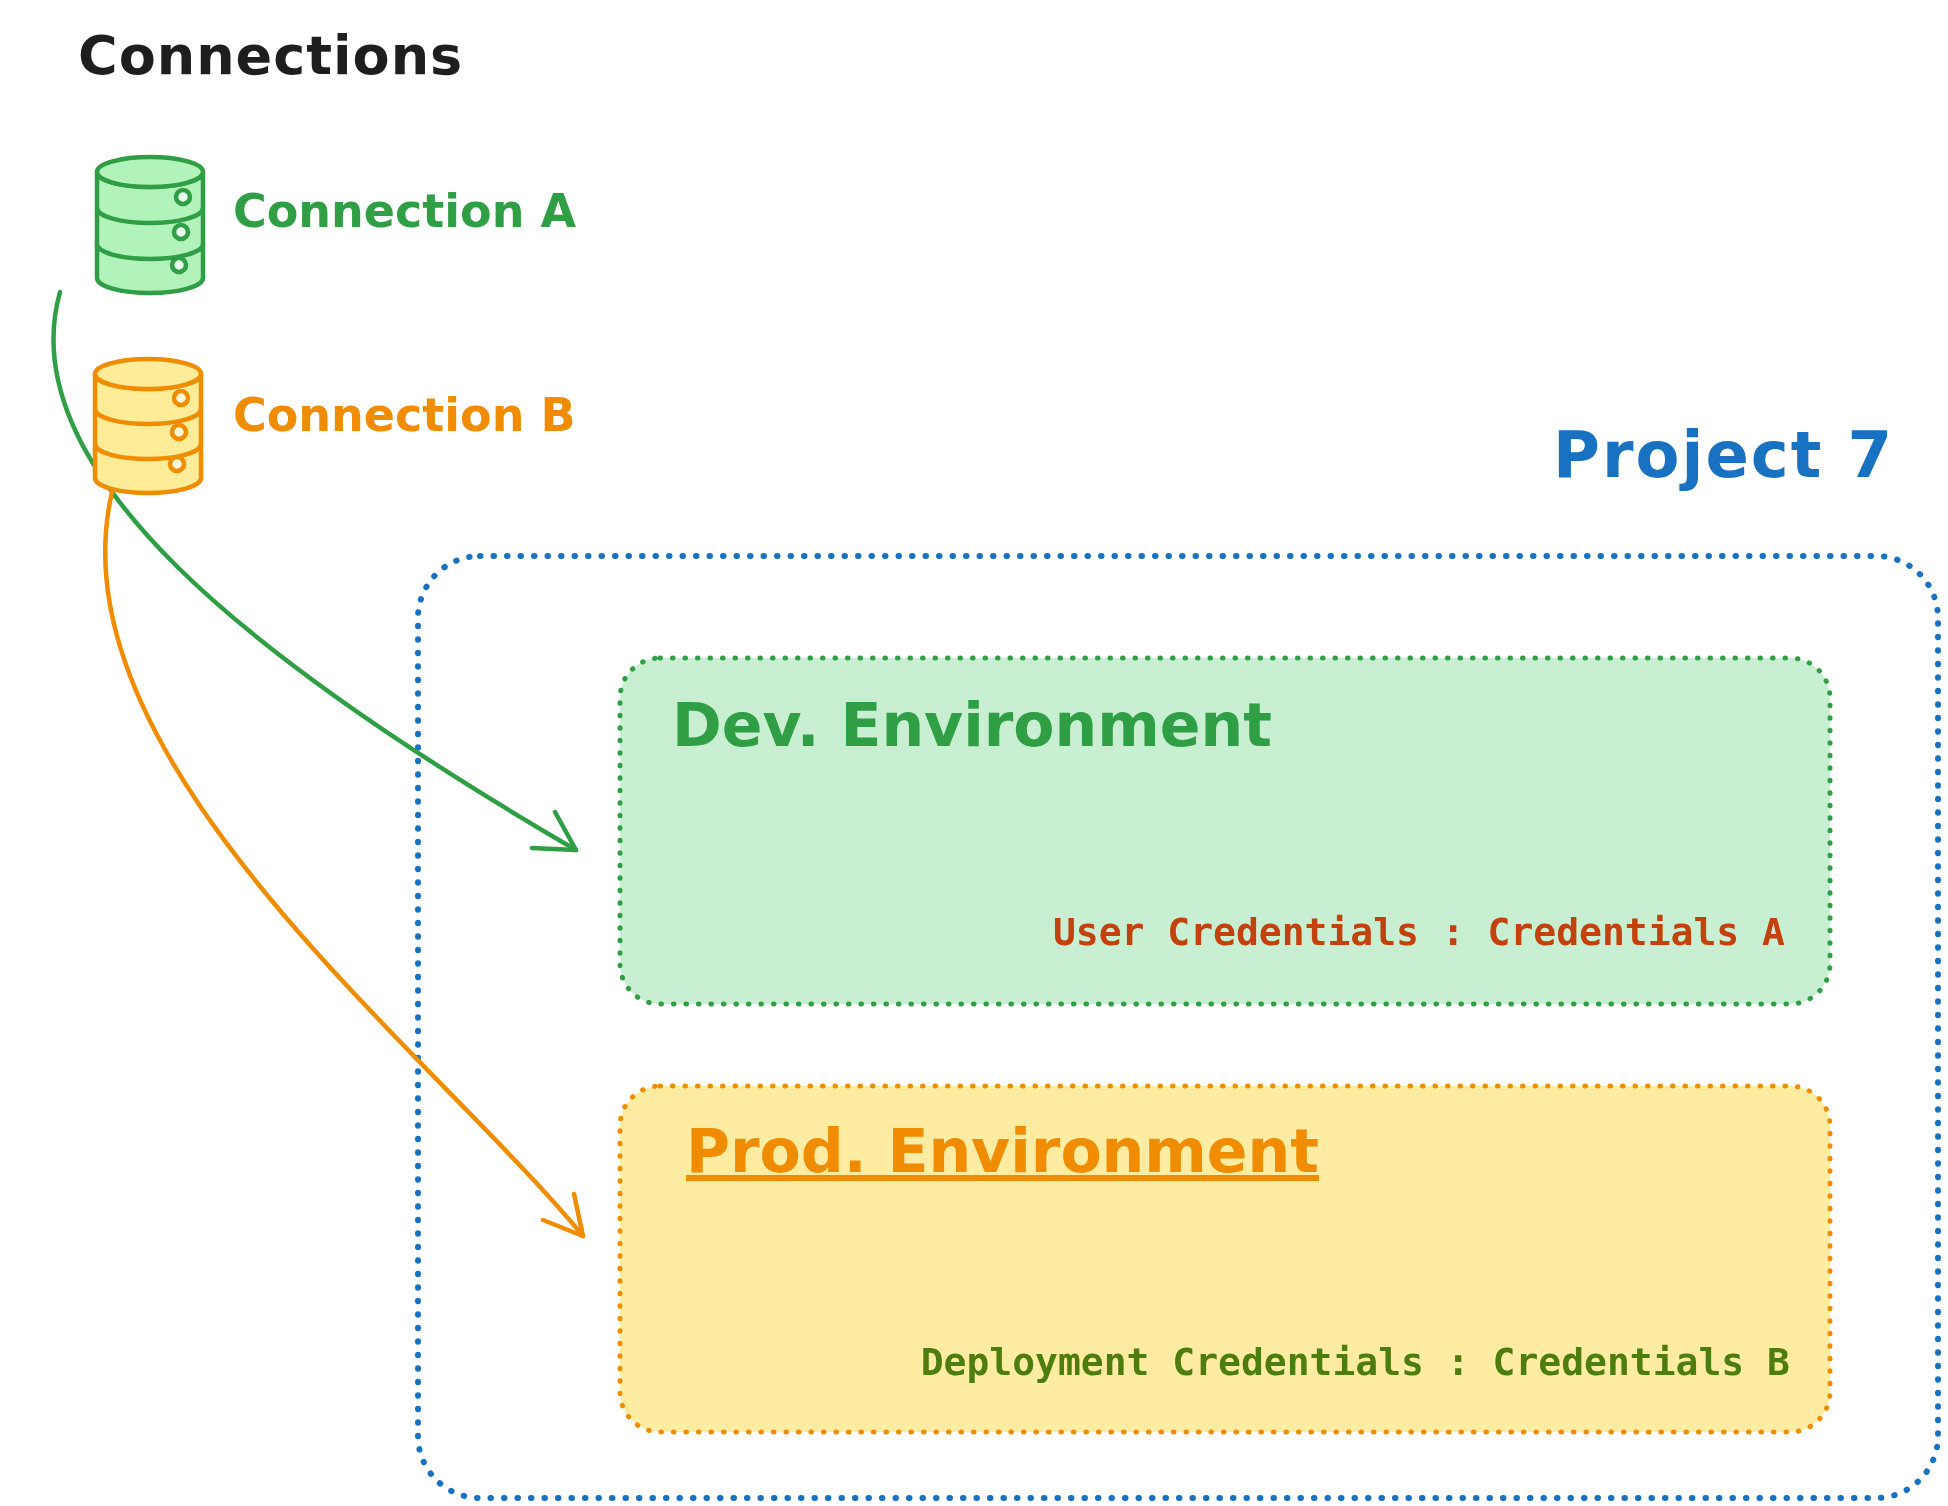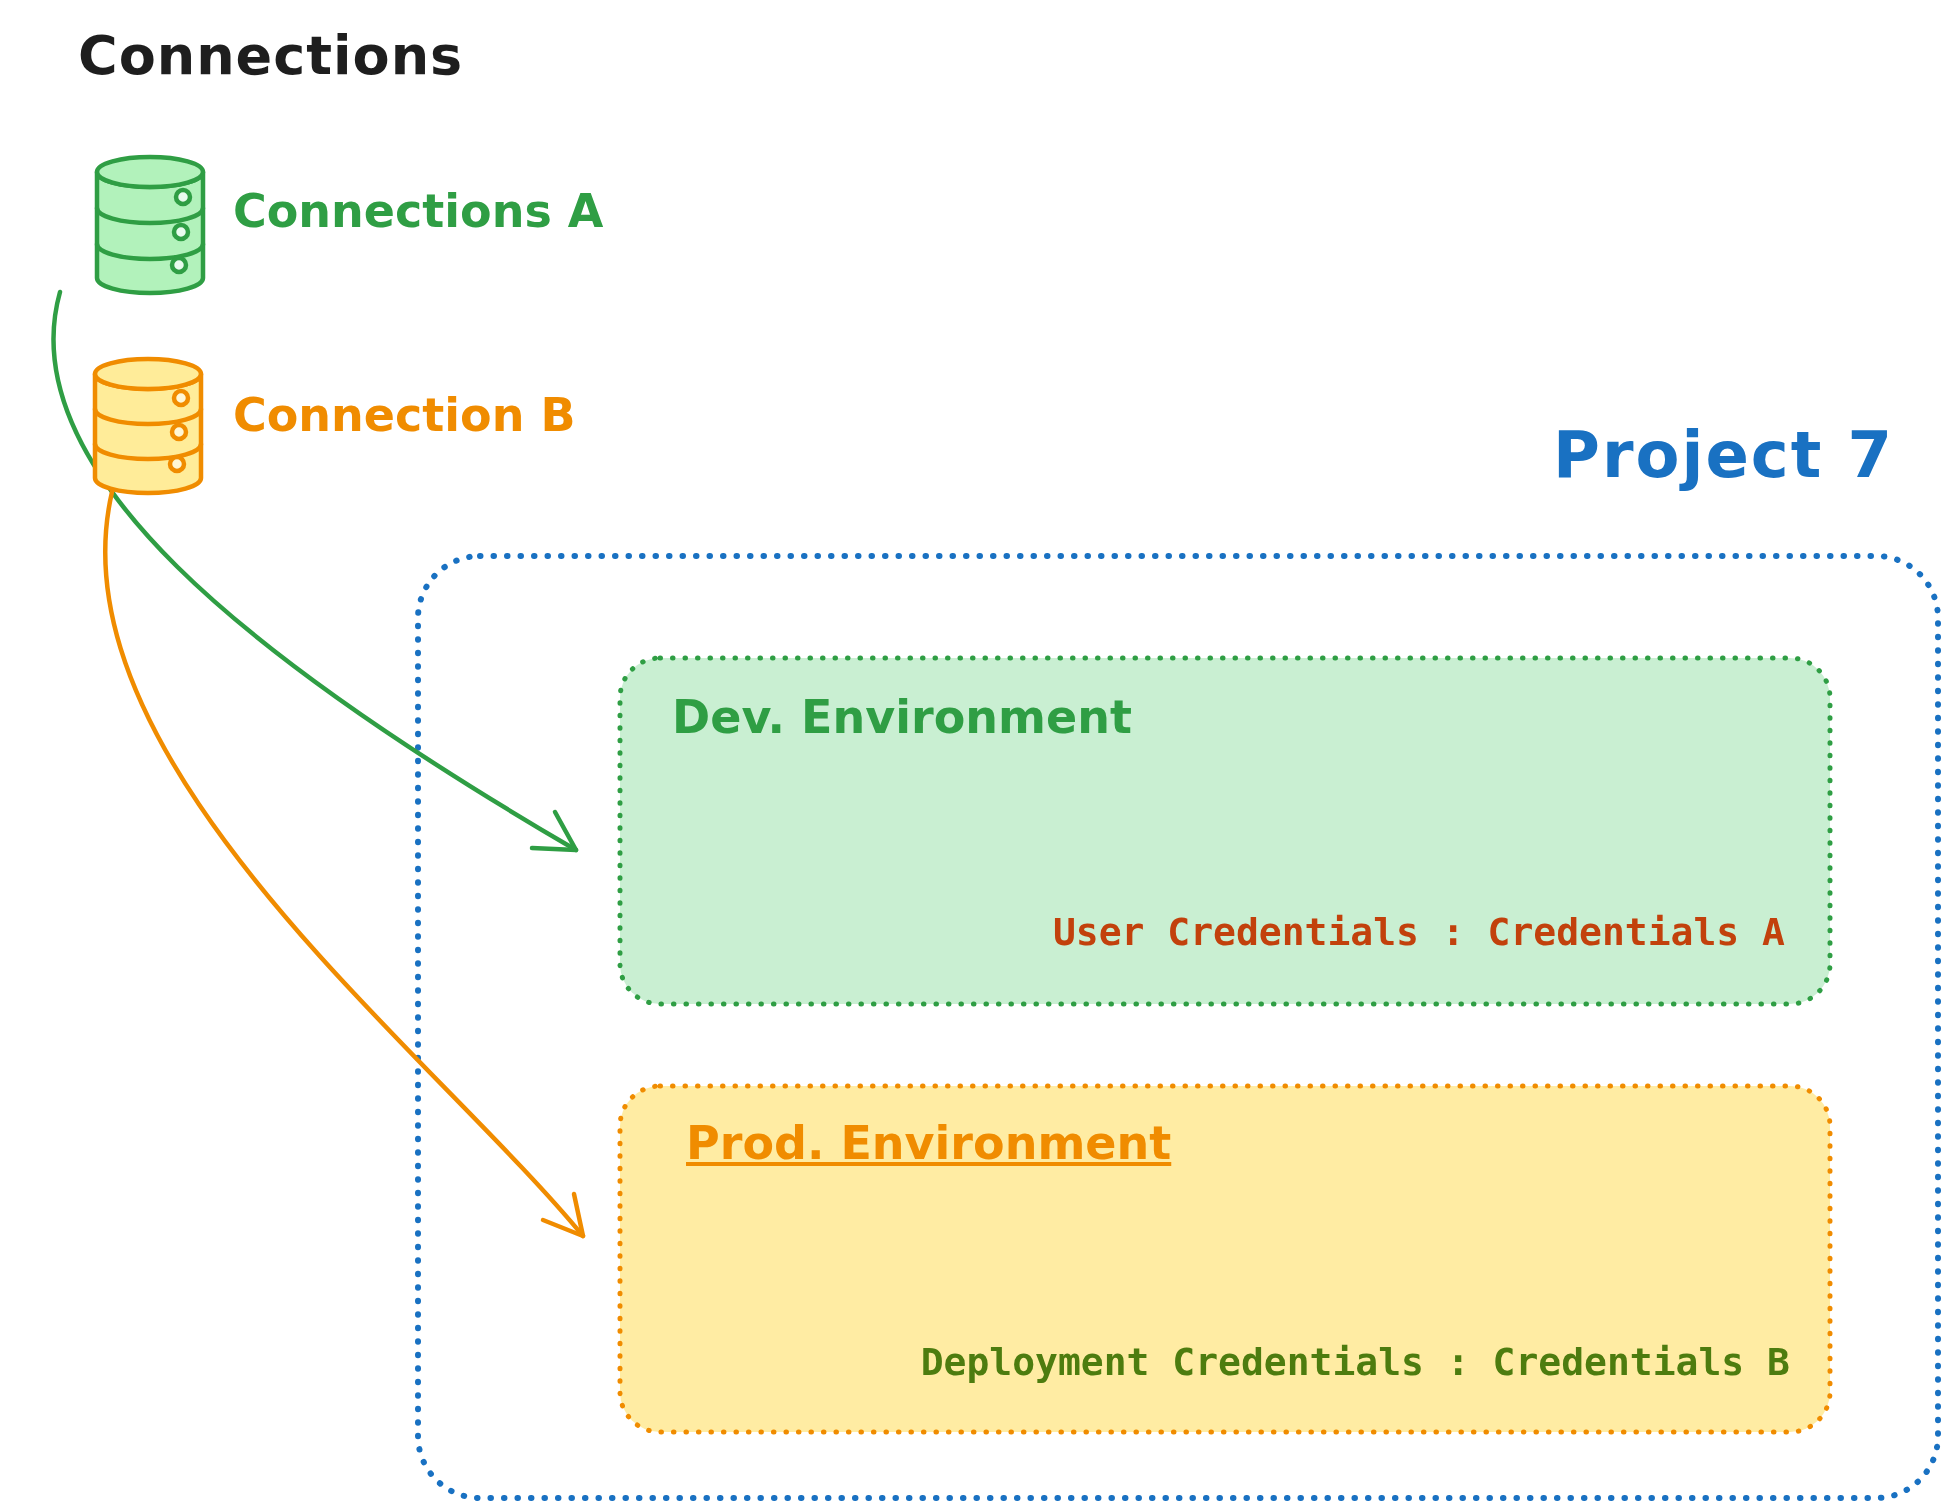--- a/index.html
+++ b/index.html
@@ -41,21 +41,21 @@
   .conn-b { left: 233px; top: 390px; color: #f08c00; }
   .project-title {
     left: 1553px;
     top: 420px;
     font-size: 64px;
     font-weight: 700;
     color: #1971c2;
     letter-spacing: 2px;
   }
   .env-name {
-    font-size: 46px;
+    font-size: 60px;
     font-weight: 600;
   }
   .dev-name  { left: 672px; top: 692px;  color: #2f9e44; }
   .prod-name { left: 686px; top: 1118px; color: #f08c00; text-decoration: underline; }
   .cred {
     font-family: "DejaVu Sans Mono", monospace;
     font-size: 38px;
     font-weight: 600;
   }
   .dev-cred  { right: 163px; top: 912px;  color: #c2410c; }
@@ -100,21 +100,21 @@
       <path d="M95,409 A53,15 0 0 0 201,409" fill="none"></path>
       <path d="M95,444 A53,15 0 0 0 201,444" fill="none"></path>
       <circle cx="181" cy="398" r="7" fill="#fff7d6"></circle>
       <circle cx="179" cy="432" r="7" fill="#fff7d6"></circle>
       <circle cx="177" cy="464" r="7" fill="#fff7d6"></circle>
     </g>
   </svg>
 
   <div class="label page-title">Connections</div>
 
-  <div class="label conn-label conn-a">Connections A</div>
+  <div class="label conn-label conn-a">Connection A</div>
 
   <div class="label conn-label conn-b">Connection B</div>
 
   <div class="label project-title">Project 7</div>
 
   <div class="label env-name dev-name">Dev. Environment</div>
 
   <div class="label cred dev-cred">User Credentials : Credentials A</div>
 
   <div class="label env-name prod-name">Prod. Environment</div>

